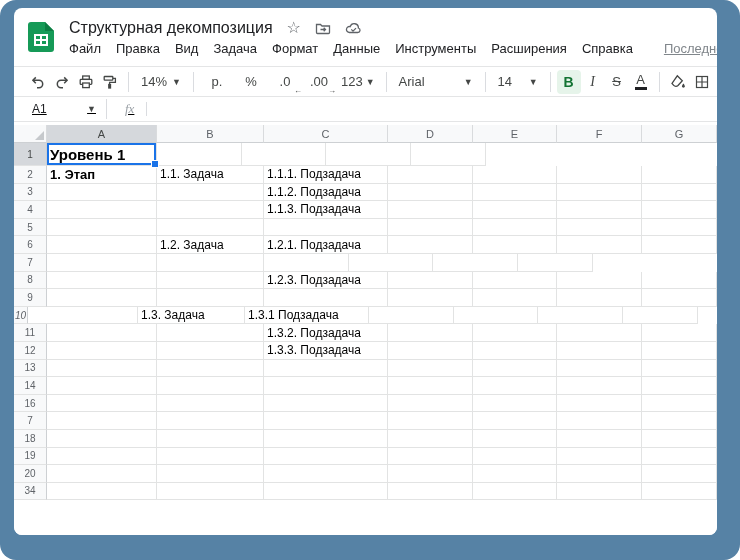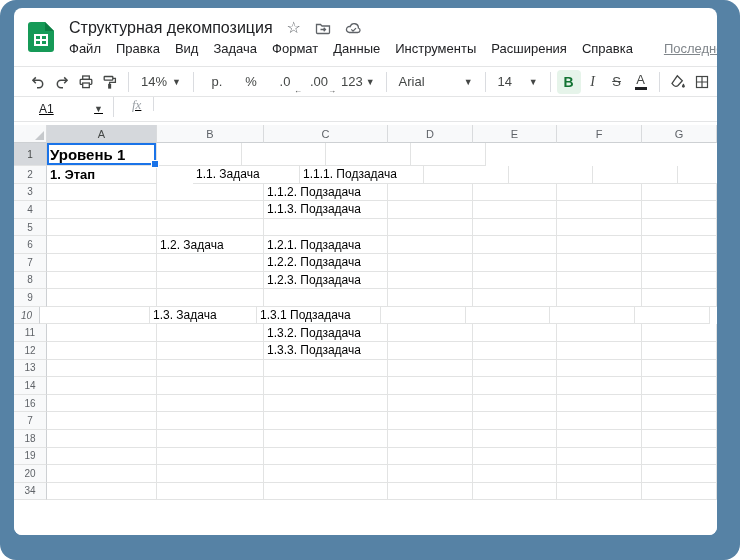--- a/index.html
+++ b/index.html
@@ -29,21 +29,21 @@
   .dec-arrow{position:absolute;font-size:8px;bottom:-1px;right:0;color:#444746;}
   .font-ctl{width:74px;justify-content:space-between;padding:0 4px;margin:0 2px;}
   .size-ctl{width:40px;justify-content:space-between;padding:0 6px;}
   .b-btn{background:#e6f4ea;color:#137333;font-weight:700;font-size:14px;width:24px;}
   .i-btn{font-style:italic;font-family:"Liberation Serif",serif;font-size:14px;width:24px;}
   .s-btn{text-decoration:line-through;font-size:13px;width:24px;}
   .a-btn{width:24px;flex-direction:column;line-height:1;font-size:13px;}
   .a-bar{width:12px;height:3px;background:#202124;margin-top:1px;}
 
   
-  .fbar{height:25px;border-bottom:1px solid #e4e5e6;display:flex;padding-left:25px;box-sizing:border-box;text-decoration:underline;}
+  .fbar{height:25px;border-bottom:1px solid #e4e5e6;display:flex;align-items:center;padding-left:18px;box-sizing:border-box;text-decoration:underline;}
   .namebox{width:64px;display:flex;align-items:center;justify-content:space-between;font-size:12px;color:#202124;}
   .fx{font-style:italic;font-family:"Liberation Serif",serif;font-size:13px;color:#9aa0a6;margin-left:16px;}
   .fcursor{width:1px;height:14px;background:#dadce0;margin-left:12px;}
   .finput{flex:1;font-size:12px;color:#202124;margin-left:8px;}
 
   
   .grid{position:absolute;top:117px;left:0;right:0;bottom:0;overflow:hidden;font-size:12px;color:#000;background:#fff;}
   .g-row{display:flex;}
   .gc{box-sizing:border-box;border-right:1px solid #e2e3e3;border-bottom:1px solid #e2e3e3;overflow:hidden;white-space:nowrap;padding:0 3px;display:flex;align-items:center;flex:0 0 auto;background:#fff;}
   .ghead{background:#f8f9fa;color:#5f6368;justify-content:center;padding:0;font-size:11px;border-right:1px solid #d9dbdd;border-bottom:1px solid #cdd0d3;}
@@ -210,21 +210,21 @@
         <div class="gc rhead hl" style="width: 33px; height: 23px;">1</div>
         <div class="gc h1c sel" style="width: 110px; height: 23px;">Уровень 1<div class="fill-handle"></div></div>
         <div class="gc" style="width: 85px; height: 23px;"></div>
         <div class="gc" style="width: 84px; height: 23px;"></div>
         <div class="gc" style="width: 85px; height: 23px;"></div>
         <div class="gc" style="width: 75px; height: 23px;"></div>
       </div>
       <div class="g-row">
         <div class="gc rhead" style="width: 33px; height: 17.6px;">2</div>
         <div class="gc boldc" style="width: 110px; height: 17.6px;">1. Этап</div>
-        <div class="gc" style="width: 107px; height: 17.6px; margin-left: 36px;">1.1. Задача</div>
+        <div class="gc" style="width: 107px; height: 17.6px;">1.1. Задача</div>
         <div class="gc" style="width: 124px; height: 17.6px;">1.1.1. Подзадача</div>
         <div class="gc" style="width: 85px; height: 17.6px;"></div>
         <div class="gc" style="width: 84px; height: 17.6px;"></div>
         <div class="gc" style="width: 85px; height: 17.6px;"></div>
         <div class="gc" style="width: 75px; height: 17.6px;"></div>
       </div>
       <div class="g-row">
         <div class="gc rhead" style="width: 33px; height: 17.6px;">3</div>
         <div class="gc" style="width: 110px; height: 17.6px;"></div>
         <div class="gc" style="width: 107px; height: 17.6px;"></div>
@@ -261,21 +261,20 @@
         <div class="gc" style="width: 124px; height: 17.6px;">1.2.1. Подзадача</div>
         <div class="gc" style="width: 85px; height: 17.6px;"></div>
         <div class="gc" style="width: 84px; height: 17.6px;"></div>
         <div class="gc" style="width: 85px; height: 17.6px;"></div>
         <div class="gc" style="width: 75px; height: 17.6px;"></div>
       </div>
       <div class="g-row">
         <div class="gc rhead" style="width: 33px; height: 17.6px;">7</div>
         <div class="gc" style="width: 110px; height: 17.6px;"></div>
         <div class="gc" style="width: 107px; height: 17.6px;"></div>
-        <div class="gc" style="width: 124px; height: 17.6px;">1.2.2. Подзадача</div>
         <div class="gc" style="width: 85px; height: 17.6px;"></div>
         <div class="gc" style="width: 84px; height: 17.6px;"></div>
         <div class="gc" style="width: 85px; height: 17.6px;"></div>
         <div class="gc" style="width: 75px; height: 17.6px;"></div>
       </div>
       <div class="g-row">
         <div class="gc rhead" style="width: 33px; height: 17.6px;">8</div>
         <div class="gc" style="width: 110px; height: 17.6px;"></div>
         <div class="gc" style="width: 107px; height: 17.6px;"></div>
         <div class="gc" style="width: 124px; height: 17.6px;">1.2.3. Подзадача</div>
@@ -288,21 +287,21 @@
         <div class="gc rhead" style="width: 33px; height: 17.6px;">9</div>
         <div class="gc" style="width: 110px; height: 17.6px;"></div>
         <div class="gc" style="width: 107px; height: 17.6px;"></div>
         <div class="gc" style="width: 124px; height: 17.6px;"></div>
         <div class="gc" style="width: 85px; height: 17.6px;"></div>
         <div class="gc" style="width: 84px; height: 17.6px;"></div>
         <div class="gc" style="width: 85px; height: 17.6px;"></div>
         <div class="gc" style="width: 75px; height: 17.6px;"></div>
       </div>
       <div class="g-row">
-        <div class="gc rhead" style="width: 26px; height: 17.6px; font-style: italic;">10</div>
+        <div class="gc rhead" style="width: 14px; height: 17.6px; font-style: italic;">10</div>
         <div class="gc" style="width: 110px; height: 17.6px;"></div>
         <div class="gc" style="width: 107px; height: 17.6px;">1.3. Задача</div>
         <div class="gc" style="width: 124px; height: 17.6px;">1.3.1 Подзадача</div>
         <div class="gc" style="width: 85px; height: 17.6px;"></div>
         <div class="gc" style="width: 84px; height: 17.6px;"></div>
         <div class="gc" style="width: 85px; height: 17.6px;"></div>
         <div class="gc" style="width: 75px; height: 17.6px;"></div>
       </div>
       <div class="g-row">
         <div class="gc rhead" style="width: 33px; height: 17.6px;">11</div>

